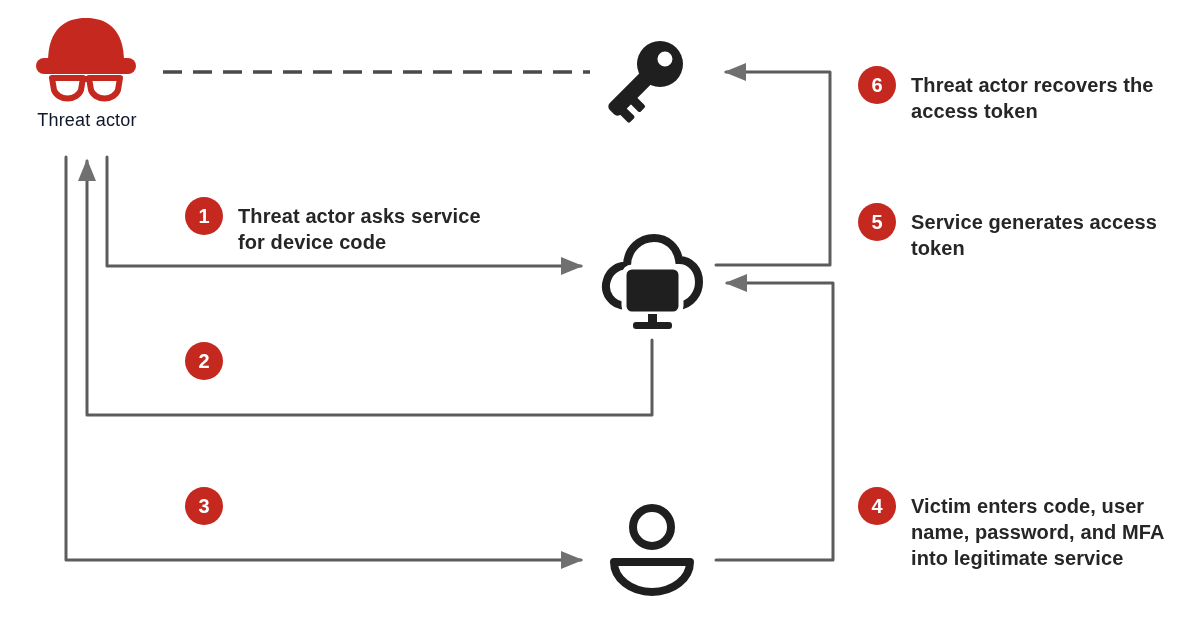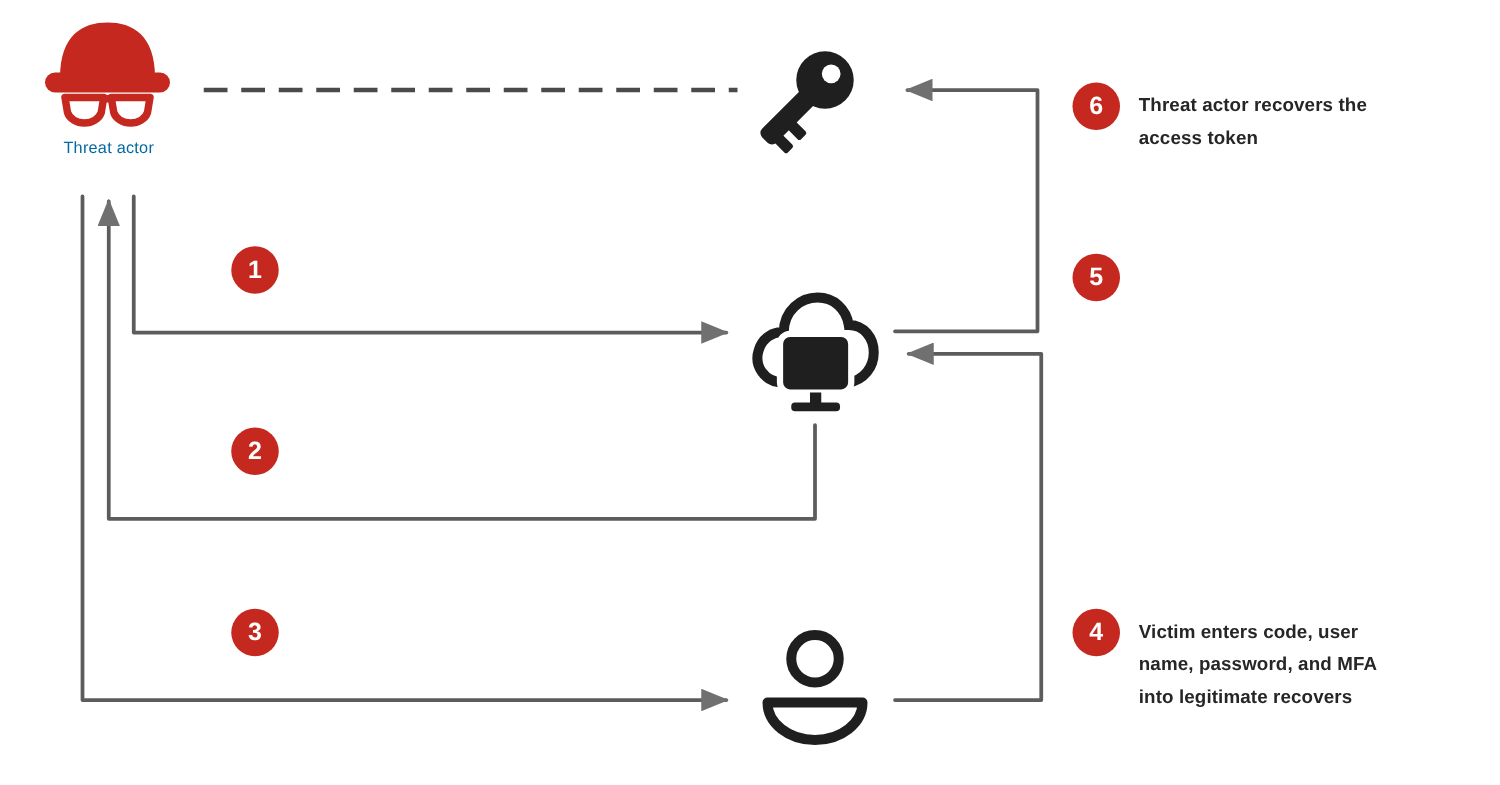--- a/index.html
+++ b/index.html
@@ -4,30 +4,30 @@
 <style>
   html,body{margin:0;padding:0;background:#fff;}
   .canvas{
     position:relative;width:1200px;height:628px;background:#ffffff;
     font-family:"Liberation Sans", sans-serif;overflow:hidden;
   }
   .connectors{position:absolute;left:0;top:0;width:1200px;height:628px;}
   .icon{position:absolute;}
   .actor-label{
     position:absolute;left:16px;top:110px;width:142px;text-align:center;
-    font-size:13px;font-weight:400;color:#0369a1;letter-spacing:0.2px;
+    font-size:18px;font-weight:400;color:#0f172a;letter-spacing:0.2px;
   }
   .step{position:absolute;display:flex;align-items:flex-start;}
   .badge{
     width:38px;height:38px;border-radius:50%;background:#C5281F;flex:0 0 38px;
     color:#ffffff;font-size:20px;font-weight:700;display:flex;
     align-items:center;justify-content:center;
   }
   .step-text{
-    margin-left:15px;margin-top:6px;font-size:15px;line-height:26px;
+    margin-left:15px;margin-top:6px;font-size:20px;line-height:26px;
     font-weight:700;color:#262626;white-space:pre-line;letter-spacing:0.1px;
   }
   .step-right .step-text{width:290px;}
   .step-left .step-text{width:300px;}
 </style>
 </head>
 <body>
 
 <div class="canvas">
 
@@ -88,39 +88,43 @@
 
   <div class="icon" style="left:604px;top:500px;width:96px;height:100px;">
     <svg width="96" height="100" viewBox="0 0 96 100" xmlns="http://www.w3.org/2000/svg">
       <circle cx="48" cy="27" r="19" fill="none" stroke="#1F1F1F" stroke-width="8"></circle>
       <path d="M10 62 a38 30 0 0 0 76 0 z" fill="none" stroke="#1F1F1F" stroke-width="8" stroke-linejoin="round"></path>
     </svg>
   </div>
 
   <div class="step step-left" style="left:185px;top:197px;">
     <div class="badge">1</div>
+    <div class="step-text">Threat actor asks service
+for device code</div>
   </div>
 
   <div class="step step-left" style="left:185px;top:342px;">
     <div class="badge">2</div>
   </div>
 
   <div class="step step-left" style="left:185px;top:487px;">
     <div class="badge">3</div>
   </div>
 
   <div class="step step-right" style="left:858px;top:487px;">
     <div class="badge">4</div>
     <div class="step-text">Victim enters code, user
 name, password, and MFA
-into legitimate recovers</div>
+into legitimate service</div>
   </div>
 
   <div class="step step-right" style="left:858px;top:203px;">
     <div class="badge">5</div>
+    <div class="step-text">Service generates access
+token</div>
   </div>
 
   <div class="step step-right" style="left:858px;top:66px;">
     <div class="badge">6</div>
     <div class="step-text">Threat actor recovers the
 access token</div>
   </div>
 
 </div>
 

